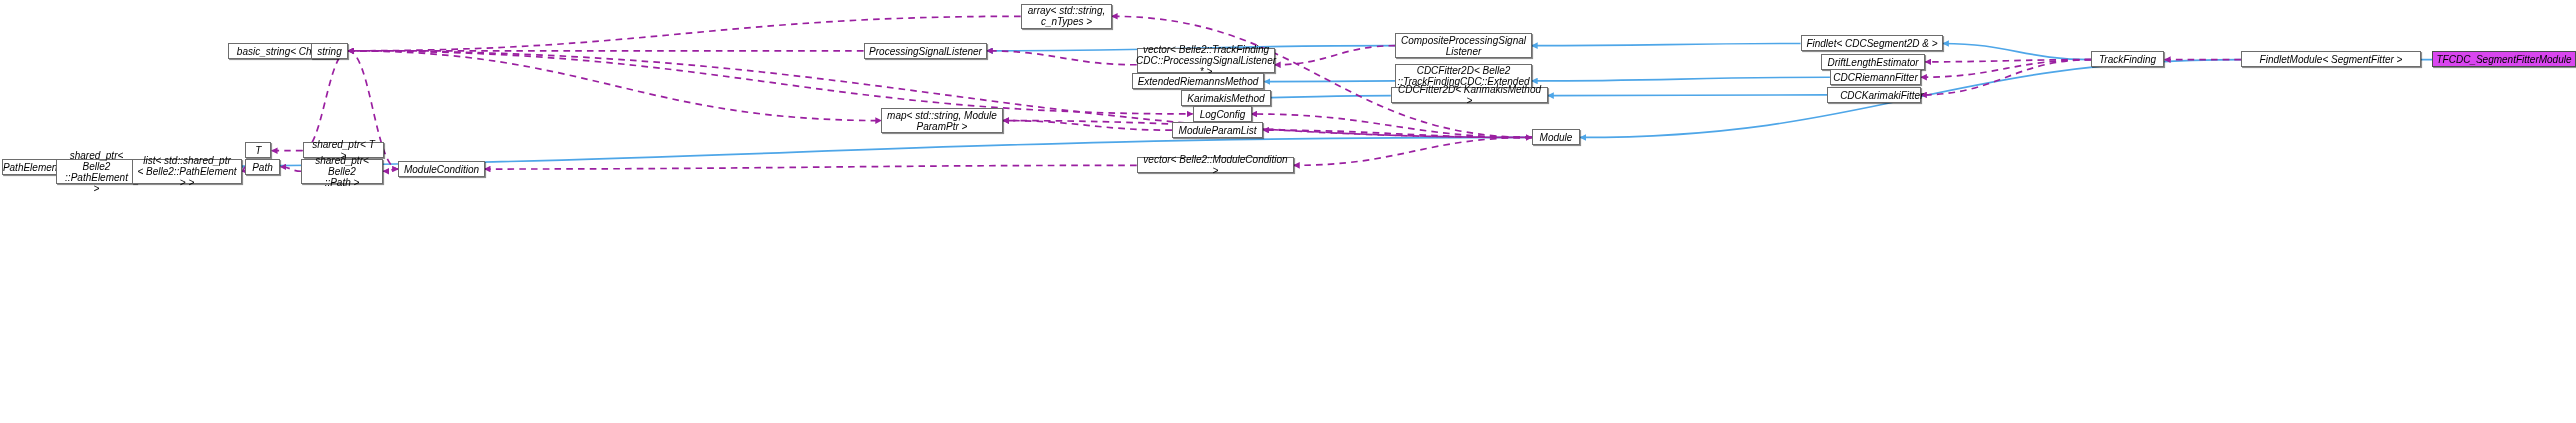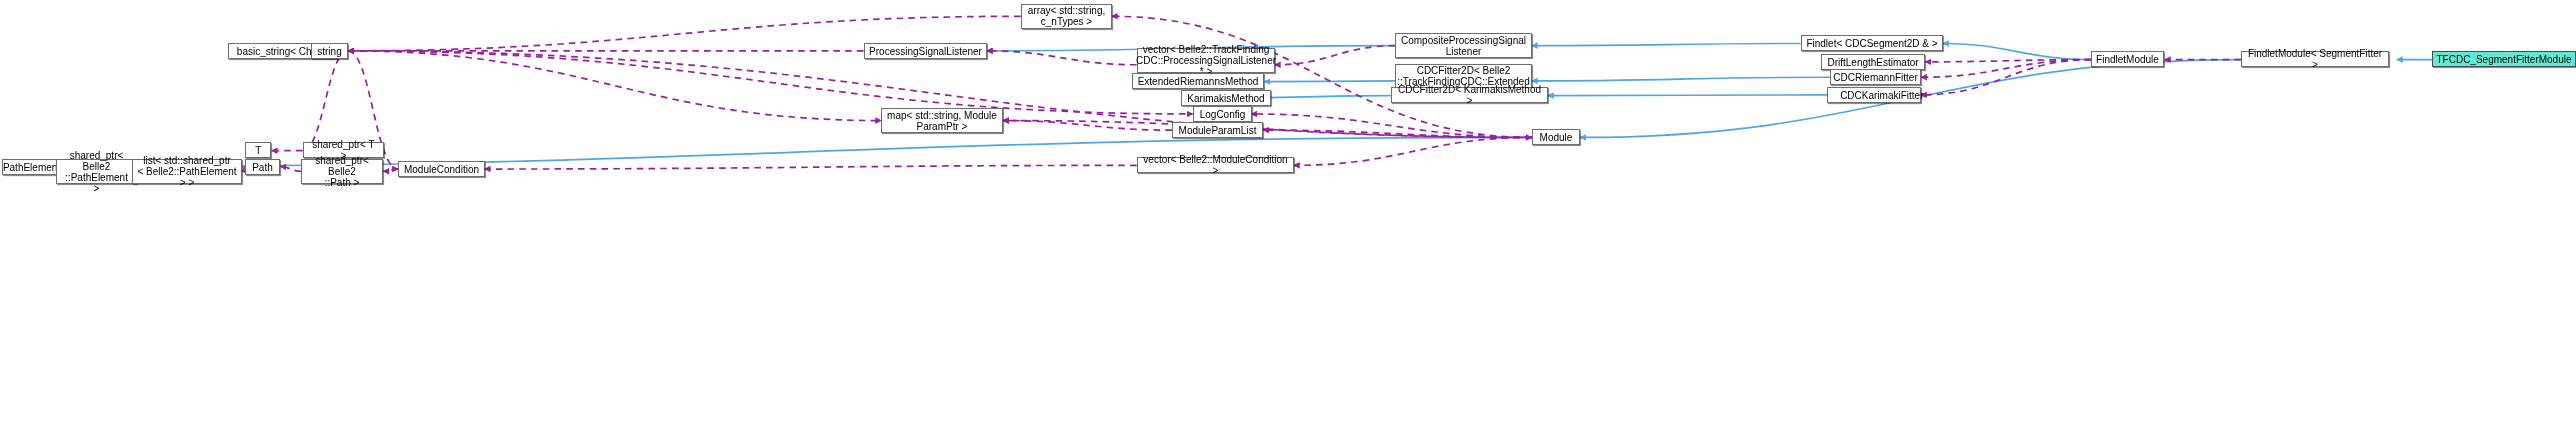--- a/index.html
+++ b/index.html
@@ -32,23 +32,24 @@
     font-size: 10px;
     line-height: 11px;
     text-align: center;
     display: flex;
     align-items: center;
     justify-content: center;
     padding: 0.7px 4.4px;
     white-space: pre;
     box-shadow: 1.1px 1.1px 0 rgba(0,0,0,0.45);
     z-index: 5;
+    font-style: italic;
   }
   .node.highlight {
-    background: #5eead4;
+    background: #d946ef;
     border-color: #4a4a4a;
   }
   .node-label {
     display: block;
     white-space: pre-line;
   }
 </style>
 </head>
 <body>
 
@@ -110,22 +111,22 @@
 
   <div id="node-layer">
       <div class="node" style="left: 1021px; top: 3.7px; width: 91px; height: 25px;"><span class="node-label">array&lt; std::string,
 c_nTypes &gt;</span></div>
       <div class="node" style="left: 228px; top: 43px; width: 110px; height: 16px;"><span class="node-label">basic_string&lt; Char &gt;</span></div>
       <div class="node" style="left: 311px; top: 43px; width: 37px; height: 16px;"><span class="node-label">string</span></div>
       <div class="node" style="left: 864px; top: 43px; width: 123px; height: 16px;"><span class="node-label">ProcessingSignalListener</span></div>
       <div class="node" style="left: 1395px; top: 33px; width: 137px; height: 25px;"><span class="node-label">CompositeProcessingSignal
 Listener</span></div>
       <div class="node" style="left: 1801px; top: 35px; width: 142px; height: 16px;"><span class="node-label">Findlet&lt; CDCSegment2D &amp; &gt;</span></div>
-      <div class="node" style="left: 2091px; top: 51px; width: 73px; height: 16px;"><span class="node-label">FindletModule</span></div>
-      <div class="node" style="left: 2241px; top: 51px; width: 148px; height: 16px;"><span class="node-label">FindletModule&lt; SegmentFitter &gt;</span></div>
+      <div class="node" style="left: 2091px; top: 51px; width: 73px; height: 16px;"><span class="node-label">TrackFinding</span></div>
+      <div class="node" style="left: 2241px; top: 51px; width: 180px; height: 16px;"><span class="node-label">FindletModule&lt; SegmentFitter &gt;</span></div>
       <div class="node highlight" style="left: 2432px; top: 51px; width: 144px; height: 16px;"><span class="node-label">TFCDC_SegmentFitterModule</span></div>
       <div class="node" style="left: 1137px; top: 48px; width: 138px; height: 25px;"><span class="node-label">vector&lt; Belle2::TrackFinding
 CDC::ProcessingSignalListener * &gt;</span></div>
       <div class="node" style="left: 1821px; top: 54px; width: 104px; height: 16px;"><span class="node-label">DriftLengthEstimator</span></div>
       <div class="node" style="left: 1395px; top: 64px; width: 137px; height: 34px; text-align: center;"><span class="node-label">CDCFitter2D&lt; Belle2
 ::TrackFindingCDC::Extended
 RiemannsMethod &gt;</span></div>
       <div class="node" style="left: 1132px; top: 73px; width: 132px; height: 16px;"><span class="node-label">ExtendedRiemannsMethod</span></div>
       <div class="node" style="left: 1830px; top: 69px; width: 91px; height: 16px;"><span class="node-label">CDCRiemannFitter</span></div>
       <div class="node" style="left: 1153px; top: 90px; width: 90px; height: 16px; margin-left: 28px;"><span class="node-label">KarimakisMethod</span></div>

